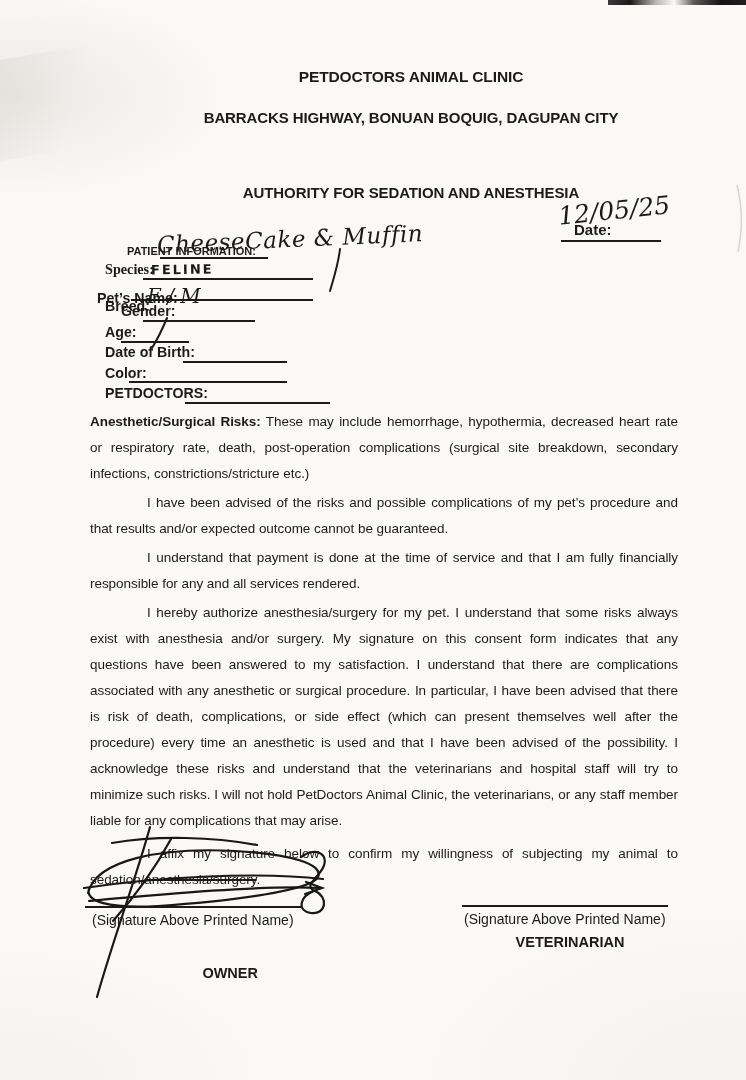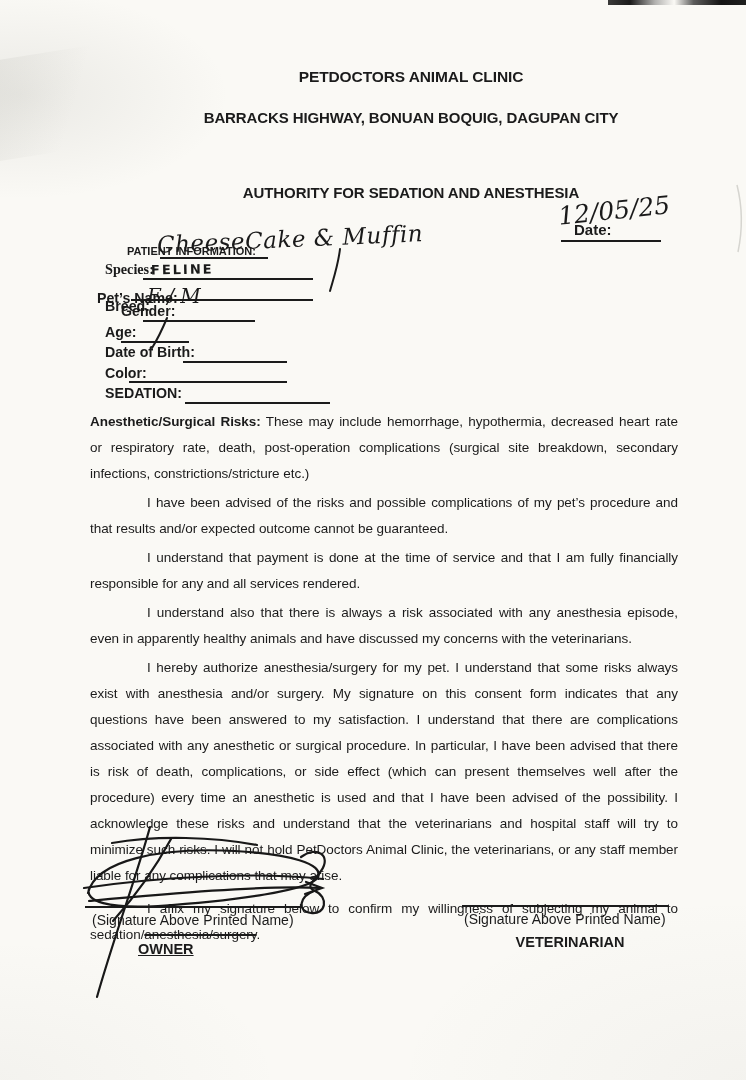--- a/index.html
+++ b/index.html
@@ -70,21 +70,21 @@
   .risks-head { font-weight:700; }
   .struck { text-decoration:line-through; text-decoration-thickness:1.8px; }
   
   .sig-line { position:absolute; height:1.8px; background:#1b1b1b; }
   .sl-owner { left:85px;  top:906px; width:217px; }
   .sl-vet   { left:462px; top:905px; width:206px; }
   .sig-caption { position:absolute; font-size:14px; white-space:nowrap; }
   .cap-owner { left:92px;  top:912px; }
   .cap-vet   { left:464px; top:911px; }
   .sig-role { position:absolute; font-weight:700; font-size:14.5px; }
-  .role-owner { left:138px; top:941px; width:120px; text-align:left;text-decoration:underline; }
+  .role-owner { left:138px; top:965px; width:120px; text-align:right; }
   .role-vet   { left:500px; top:934px; width:140px; text-align:center; }
   
   .ink { position:absolute; left:0; top:0; pointer-events:none; }
 </style>
 </head>
 <body>
 
 <div class="scan-edge"></div>
 <div class="crease"></div>
 
@@ -94,21 +94,21 @@
 
 <div class="abs section-label">PATIENT INFORMATION:</div>
 
 <span class="pi-label l-pets">Pet’s Name:</span>
 <span class="pi-label l-species">Species:</span>
 <span class="pi-label l-breed">Breed:</span>
 <span class="pi-label l-gender">Gender:</span>
 <span class="pi-label l-age">Age:</span>
 <span class="pi-label l-dob">Date of Birth:</span>
 <span class="pi-label l-color">Color:</span>
-<span class="pi-label l-proc">SEDATION:</span>
+<span class="pi-label l-proc">PETDOCTORS:</span>
 
 <div class="fline ln-pets"></div>
 <div class="fline ln-species"></div>
 <div class="fline ln-breed"></div>
 <div class="fline ln-gender"></div>
 <div class="fline ln-age"></div>
 <div class="fline ln-dob"></div>
 <div class="fline ln-color"></div>
 <div class="fline ln-proc"></div>
 
@@ -117,21 +117,20 @@
 
 <span class="hw hw-name">CheeseCake &amp; Muffin</span>
 <span class="hw hw-species">FELINE</span>
 <span class="hw hw-gender">F / M</span>
 <span class="hw hw-date">12/05/25</span>
 
 <div class="bodytext">
   <p><span class="risks-head">Anesthetic/Surgical Risks:</span> <span>These may include hemorrhage, hypothermia, decreased heart rate or respiratory rate, death, post-operation complications (surgical site breakdown, secondary infections, constrictions/stricture etc.)</span></p>
   <p class="indent">I have been advised of the risks and possible complications of my pet’s procedure and that results and/or expected outcome cannot be guaranteed.</p>
   <p class="indent">I understand that payment is done at the time of service and that I am fully financially responsible for any and all services rendered.</p>
-  <p class="indent">I understand also that there is always a risk associated with any anesthesia episode, even in apparently healthy animals and have discussed my concerns with the veterinarians.</p>
   <p class="indent">I hereby authorize anesthesia/surgery for my pet. I understand that some risks always exist with anesthesia and/or surgery. My signature on this consent form indicates that any questions have been answered to my satisfaction. I understand that there are complications associated with any anesthetic or surgical procedure. In particular, I have been advised that there is risk of death, complications, or side effect (which can present themselves well after the procedure) every time an anesthetic is used and that I have been advised of the possibility. I acknowledge these risks and understand that the veterinarians and hospital staff will try to minimize such risks. I will not hold PetDoctors Animal Clinic, the veterinarians, or any staff member liable for any complications that may arise.</p>
   <p class="indent affix"><span>I affix my signature below to confirm my willingness of subjecting my animal to sedation/</span><span class="struck">anesthesia/surgery</span><span>.</span></p>
 </div>
 
 <div class="sig-line sl-owner"></div>
 <span class="sig-caption cap-owner">(Signature Above Printed Name)</span>
 <span class="sig-role role-owner">OWNER</span>
 
 <div class="sig-line sl-vet"></div>
 <span class="sig-caption cap-vet">(Signature Above Printed Name)</span>

